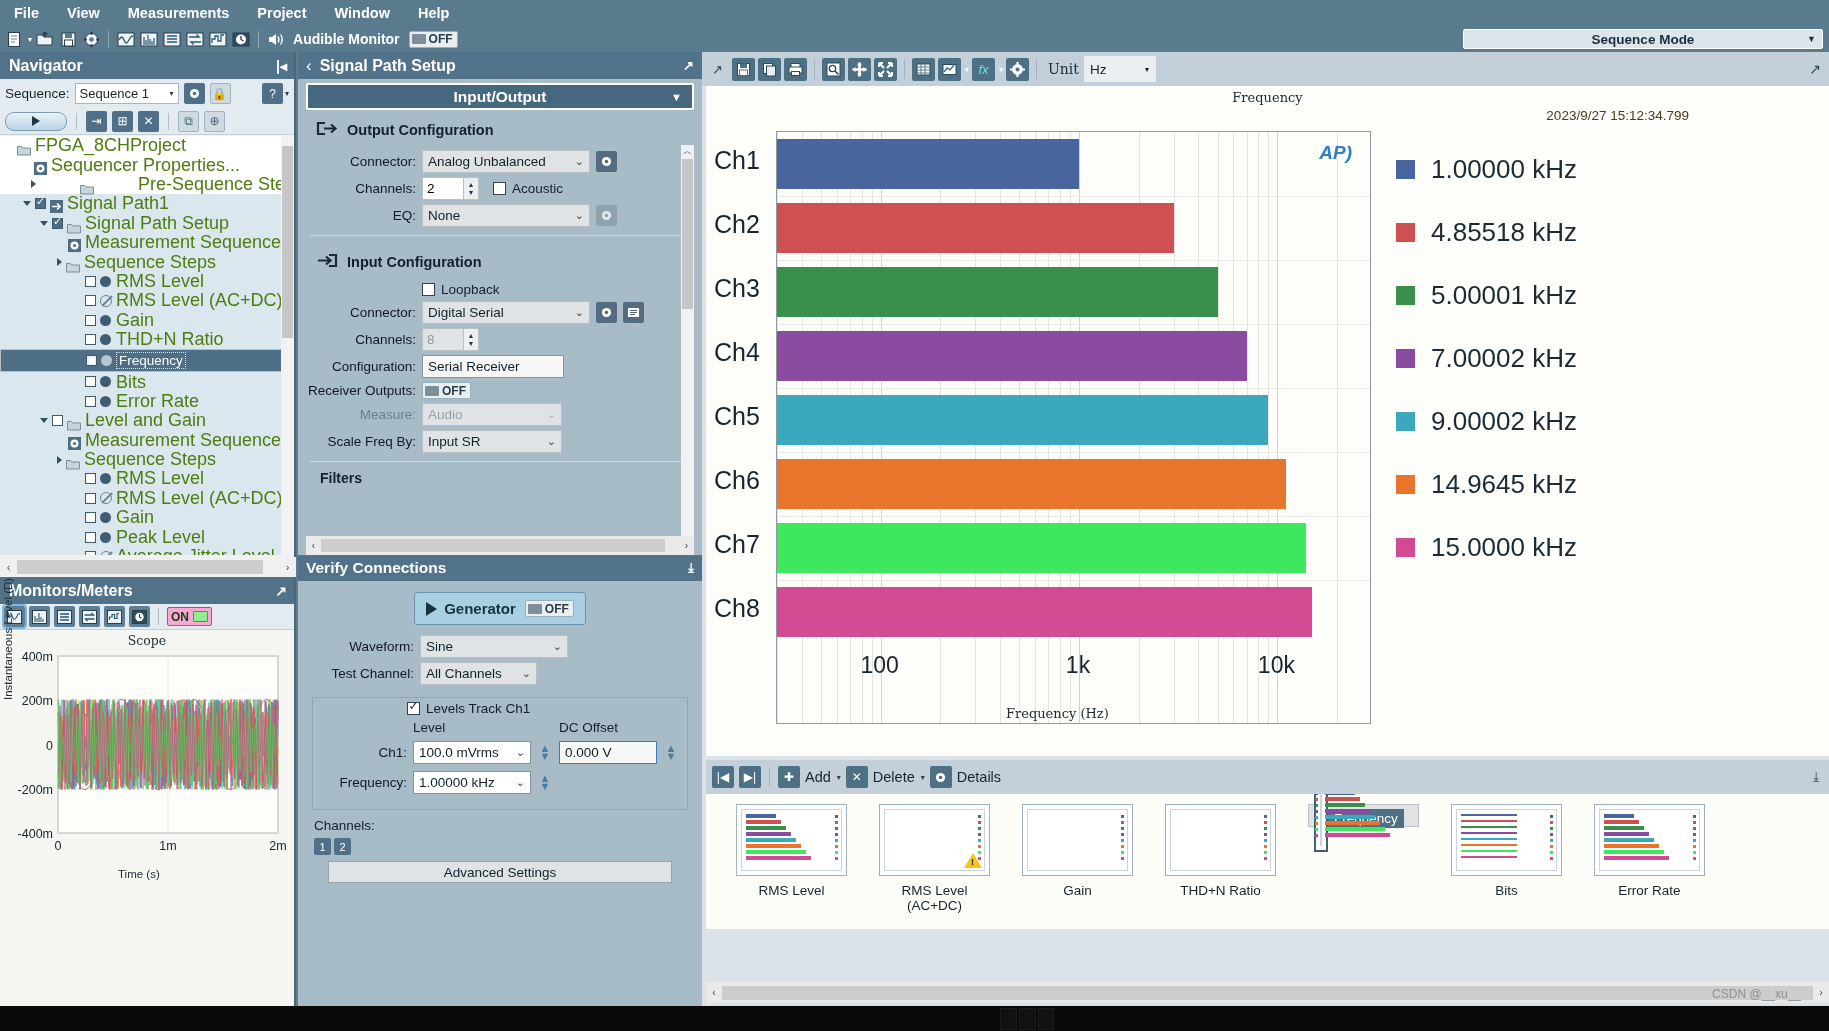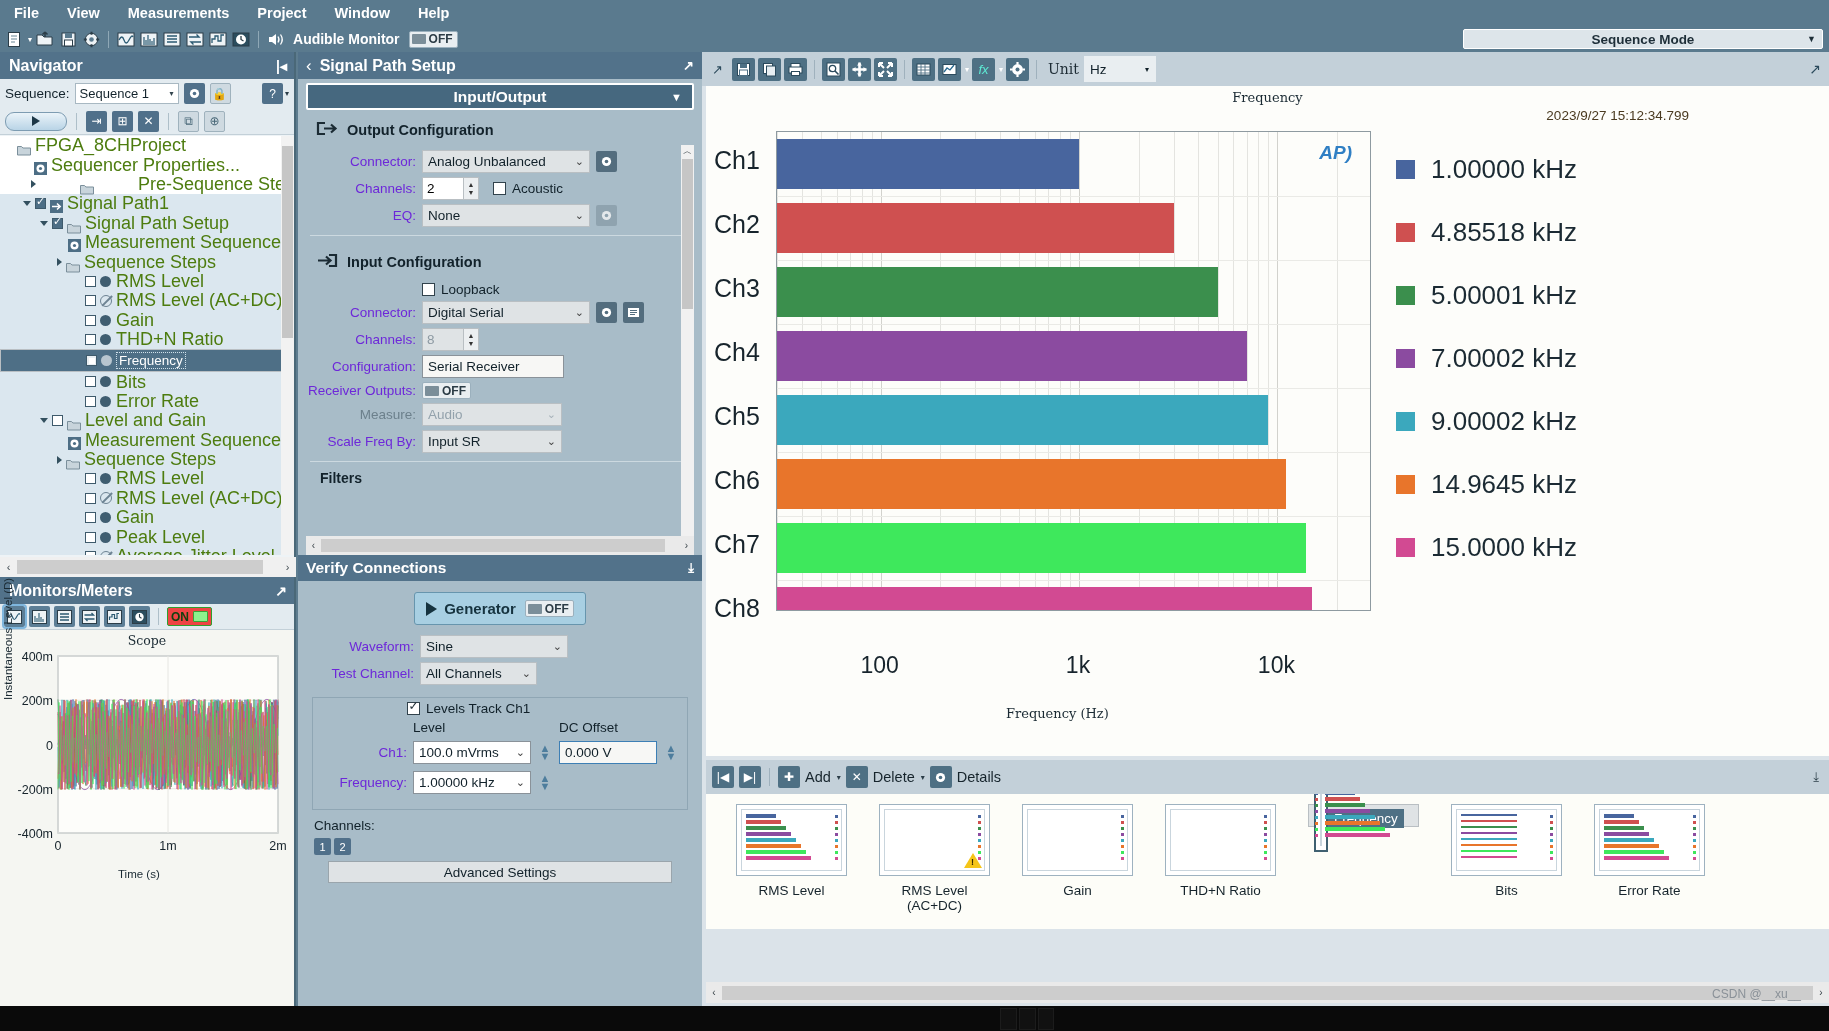--- a/index.html
+++ b/index.html
@@ -36,21 +36,21 @@
   .audible-label { color: #fff; font-weight: bold; font-size: 14px; margin-left: 4px; }
   .offtoggle {
     display: inline-flex; align-items: center; gap: 3px;
     background: #e9eef1; border: 1px solid #9bb0bd; border-radius: 2px;
     padding: 1px 4px 1px 2px; height: 17px; margin-left: 6px;
   }
   .offtoggle .knob { width: 14px; height: 10px; background: #7b8e99; border-radius: 1px; }
   .offtoggle .lbl { font-size: 12px; font-weight: bold; color: #2b3b45; }
   .ontoggle {
     display: inline-flex; align-items: center; gap: 4px;
-    background: #ef4444; border: 1px solid #2f9f2f; border-radius: 2px;
+    background: #f9a8d4; border: 1px solid #2f9f2f; border-radius: 2px;
     padding: 1px 3px; height: 19px;
   }
   .ontoggle .lbl { font-size: 12px; font-weight: bold; color: #13400f; }
   .ontoggle .knob { width: 15px; height: 11px; background: #8df08d; border: 1px solid #36a336; border-radius: 1px; }
 
   .seqmode {
     position: absolute; right: 6px; top: 29px; width: 360px; height: 20px;
     background: #dde5ea; border: 1px solid #ffffff; border-radius: 2px;
     display: flex; align-items: center; justify-content: center;
     font-weight: bold; color: #1d2e38; font-size: 13.5px;
@@ -141,21 +141,21 @@
   .sp-header .chev { font-size: 17px; font-weight: normal; }
   .sp-tab {
     margin: 4px 8px 2px 8px; height: 27px; background: #46687f; border: 2px solid #ffffff;
     border-radius: 2px; color: #fff; font-weight: bold; font-size: 15.5px;
     display: flex; align-items: center; justify-content: center; position: relative;
   }
   .sp-tab .dd { position: absolute; right: 10px; font-size: 11px; }
   .sp-body { position: relative; margin: 0 8px; height: 424px; background: #a8bcc8; overflow: hidden;}
   .sect-hdr { display: flex; align-items: center; gap: 9px; font-weight: bold; font-size: 14.5px; color: #12222b; padding: 9px 0 7px 10px;}
   .frow { display: flex; align-items: center; margin: 4px 0; gap: 6px; }
-  .frow .fl { width: 110px; text-align: right; font-size: 13.5px; color: #6d28d9; }
+  .frow .fl { width: 110px; text-align: right; font-size: 13.5px; color: #0f172a; }
   .frow .fl.dim { color: #6c808c; }
   .sel {
     height: 23px; background: #dfe3e5; border: 1px solid #b9bfc3; display: flex; align-items: center;
     padding: 0 20px 0 5px; font-size: 13.5px; color: #11212a; position: relative;
   }
   .sel .car { position: absolute; right: 5px; font-size: 11px; color: #444; }
   .sel.dim { color: #93a2ac; background: #dfe3e5; }
   .sel.dim .car { color: #a5b1b9; }
   .spin { height: 23px; width: 42px; background: #ffffff; border: 1px solid #b9bfc3; display: flex; align-items: center; padding-left: 4px; font-size: 13.5px;}
   .spin.dim { background: #dfe3e5; color: #8d9aa3; }
@@ -194,21 +194,21 @@
   .cbtn { width: 23px; height: 23px; background: #4e7084; border-radius: 2px; display: inline-flex; align-items: center; justify-content: center;}
   .cbtn.pl { background: transparent; }
   .csep { width: 1px; height: 19px; background: #9fb1bd; margin: 0 4px;}
   .unitlabel { font-size: 14px; color: #1c2a33; margin-left: 4px; font-family: "DejaVu Serif", serif;}
   .unitsel { height: 26px; width: 72px; background: #e9eef1; border: none; display: flex; align-items: center; padding-left: 6px; font-size: 13.5px; color: #11212a; position: relative; margin-left: 2px;}
   .unitsel .car { position: absolute; right: 7px; font-size: 8px;}
 
   .plotpanel { position: absolute; left: 4px; top: 34px; width: 1123px; height: 670px; background: #fdfdfa; }
   .plot-title { text-align: center; font-size: 13px; color: #1a2a33; font-family: "DejaVu Serif", serif; padding-top: 4px;}
   .plot-ts { position: absolute; right: 140px; top: 22px; font-size: 13.5px; color: #4a3a20;}
-  .plotbox { position: absolute; left: 70px; top: 45px; width: 595px; height: 480px; border: 1px solid #8e9aa0; background: #fdfdfa; overflow: hidden;}
+  .plotbox { position: absolute; left: 70px; top: 45px; width: 595px; height: 593px; border: 1px solid #8e9aa0; background: #fdfdfa; overflow: hidden;}
   .bar { position: absolute; left: 0; top: 8px; height: 48px; }
   .chlabel { position: absolute; left: 8px; font-size: 25px; color: #17242c; font-family: "Liberation Sans", sans-serif;}
   .gridv { position: absolute; top: 0; bottom: 0; width: 1px; background: #e4e4e0; }
   .gridv.major { background: #d2d2cd; }
   .gridh { position: absolute; left: 0; right: 0; height: 1px; background: #eaeae6; }
   .xtick { position: absolute; font-size: 23px; color: #17242c; }
   .xaxis-title { position: absolute; font-size: 13px; color: #1a2a33; font-family: "DejaVu Serif", serif;}
   .legend { position: absolute; left: 690px; top: 52px; }
   .leg-item { display: flex; align-items: center; height: 63px; gap: 16px;}
   .leg-sw { width: 19px; height: 19px; flex: none;}

